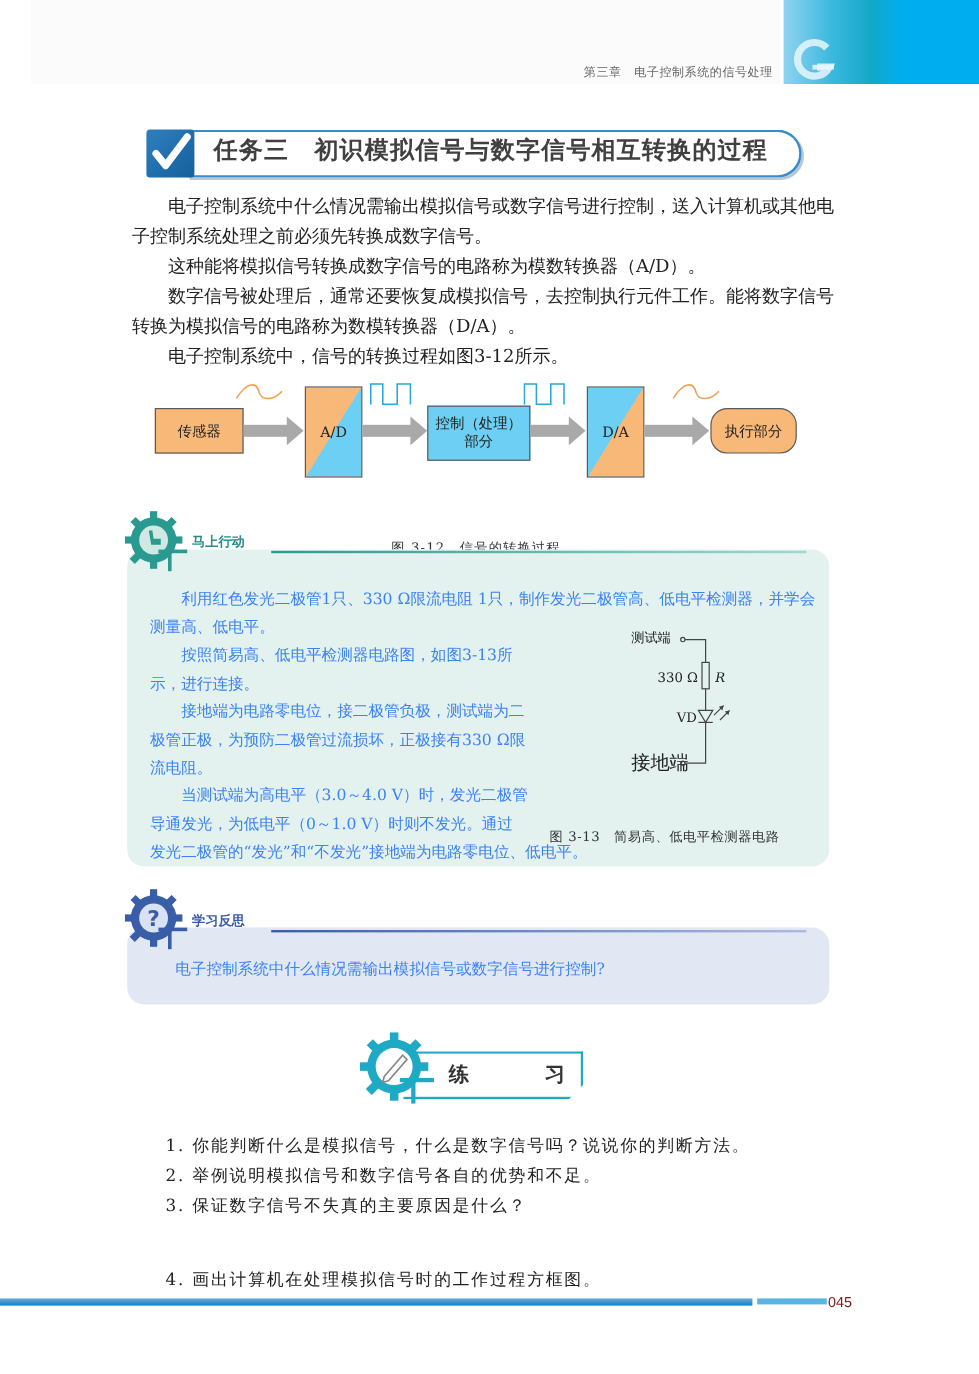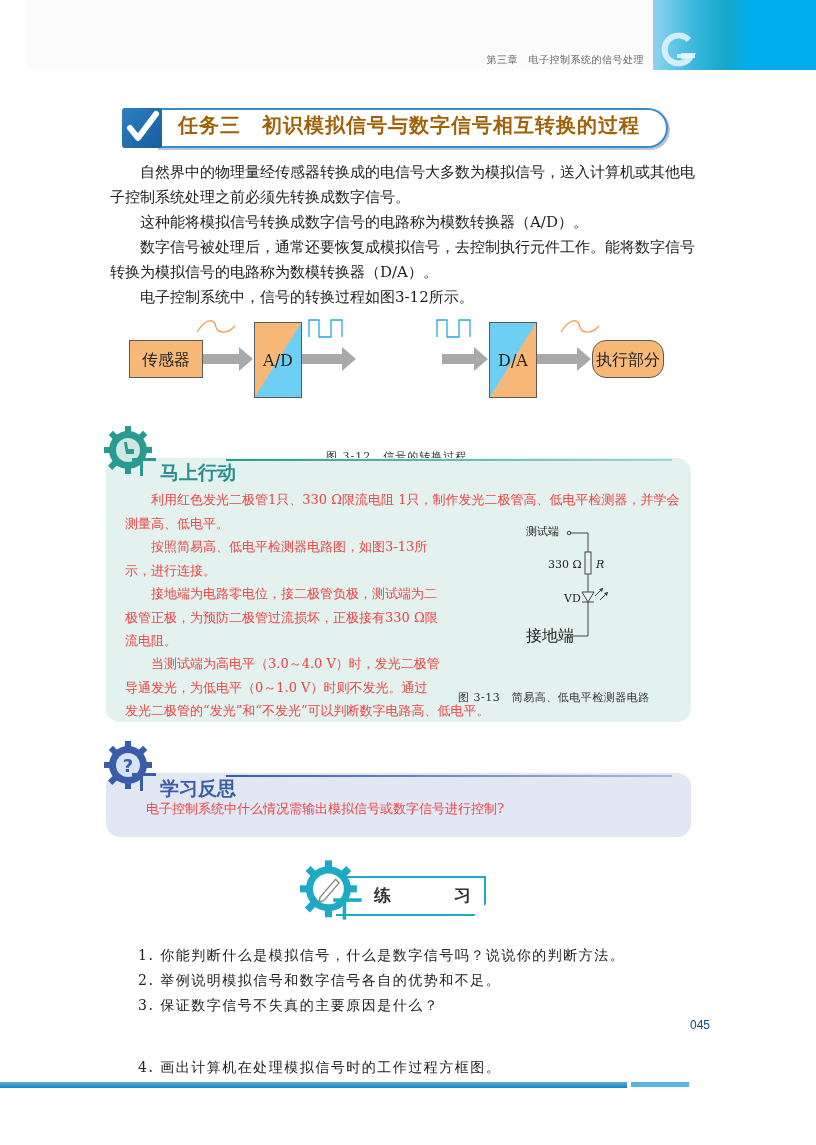--- a/index.html
+++ b/index.html
@@ -8,55 +8,55 @@
 
   
   .header-band{left:26px;top:0;width:624px;height:70px;background:#fbfbfb;}
   .chapter-label{right:172px;top:53px;font-family:"DejaVu Sans","Liberation Sans",sans-serif;font-size:10px;color:#666;letter-spacing:0.5px;white-space:nowrap;}
   .corner-graphic{left:653px;top:0;width:163px;height:70px;background:linear-gradient(90deg,#8fd3f0 0%,#3ab8de 25%,#13a8c8 45%,#00aeef 60%,#00aeef 100%);}
   .corner-g{left:6px;top:30px;width:40px;height:40px;}
 
   
   .task-title{left:122px;top:108px;width:548px;height:40px;}
   .task-title-frame{left:34px;top:0;width:510px;height:36px;border:2px solid #3a8cc8;border-left:none;border-radius:0 22px 22px 0;background:#fff;box-shadow:2px 2px 0 #b7c7d3;}
-  .task-title-text{left:56px;top:4px;font-family:"DejaVu Sans","Liberation Sans",sans-serif;font-weight:bold;font-size:20px;color:#a16207;letter-spacing:1px;white-space:nowrap;}
+  .task-title-text{left:56px;top:4px;font-family:"DejaVu Sans","Liberation Sans",sans-serif;font-weight:bold;font-size:20px;color:#404040;letter-spacing:1px;white-space:nowrap;}
   .check-icon{left:0;top:0;width:40px;height:40px;background:linear-gradient(135deg,#2f7fbf,#155f9c);border-radius:3px;}
 
   
   .para{left:110px;width:588px;font-size:15px;line-height:25px;color:#222;}
   .indent{text-indent:30px;}
 
   
   .diagram{left:128px;top:318px;width:540px;height:86px;}
-  .block{position:absolute;border:1px solid #5a5a5a;font-family:"DejaVu Serif","Liberation Serif",serif;font-size:16px;color:#222;display:flex;align-items:center;justify-content:center;text-align:center;line-height:15px;}
+  .block{position:absolute;border:1px solid #5a5a5a;font-family:"DejaVu Serif","Liberation Serif",serif;font-size:12px;color:#222;display:flex;align-items:center;justify-content:center;text-align:center;line-height:15px;}
   .orange{background:#f8b878;}
   .blue{background:#6ccff3;}
   .arrow{position:absolute;height:10px;background:#a9a9a9;}
   .arrow::after{content:"";position:absolute;right:-12px;top:-7px;border-left:14px solid #a9a9a9;border-top:12px solid transparent;border-bottom:12px solid transparent;}
   .fig-caption{font-family:"DejaVu Serif","Liberation Serif",serif;font-size:11px;color:#333;white-space:nowrap;letter-spacing:1px;margin-top:40px;}
 
   
   .action-panel{left:106px;top:458px;width:585px;height:264px;background:#e3f2ee;border-radius:14px;}
   .section-head-line{height:2px;}
   .gear{width:54px;height:54px;}
-  .section-title{font-family:"DejaVu Sans","Liberation Sans",sans-serif;font-weight:bold;font-size:19px;white-space:nowrap;margin-top:16px;}
-  .panel-text{font-size:13px;line-height:23.5px;color:#ef4444;}
+  .section-title{font-family:"DejaVu Sans","Liberation Sans",sans-serif;font-weight:bold;font-size:11px;white-space:nowrap;}
+  .panel-text{font-size:13px;line-height:23.5px;color:#3b82f6;}
 
   
   .reflect-panel{left:106px;top:773px;width:585px;height:64px;background:#e1e8f4;border-radius:14px;}
 
   
   .ex-frame{left:336px;top:876px;width:148px;height:36px;border:2px solid #1ea9c4;border-left:none;background:#fff;clip-path:polygon(0 0,100% 0,100% 70%,92% 100%,0 100%);}
   .ex-title{font-family:"DejaVu Sans","Liberation Sans",sans-serif;font-weight:bold;font-size:17px;color:#333;}
   .ex-item{left:138px;font-size:14px;line-height:23px;color:#222;letter-spacing:1.5px;white-space:nowrap;}
 
   
   .footer-bar{left:0;top:1082px;width:627px;height:6px;background:linear-gradient(180deg,#6fa8d8,#0a86c8);}
   .footer-bar2{left:631px;top:1082px;width:58px;height:5px;background:#5ab3e0;}
-  .page-number{left:690px;top:1018px;font-family:"Liberation Sans","DejaVu Sans",sans-serif;font-size:12px;color:#0c4a6e;}
+  .page-number{left:690px;top:1078px;font-family:"Liberation Sans","DejaVu Sans",sans-serif;font-size:12px;color:#7f1d1d;}
 </style>
 </head>
 <body>
 
 <div class="abs header-band"></div>
 <div class="abs chapter-label">第三章　电子控制系统的信号处理</div>
 <div class="abs corner-graphic">
   <svg class="abs corner-g" viewBox="0 0 40 40">
     <path d="M30 10 A14 14 0 1 0 32 26 L22 26" fill="none" stroke="#e8f6fc" stroke-width="6" opacity="0.85"></path>
     <rect x="18" y="24" width="18" height="4" fill="#e8f6fc" opacity="0.85"></rect>
@@ -66,21 +66,21 @@
 <div class="abs task-title">
   <div class="abs task-title-frame"></div>
   <div class="abs check-icon">
     <svg width="40" height="40" viewBox="0 0 40 40">
         <path d="M8 20 L16 30 L34 6" fill="none" stroke="#fff" stroke-width="6" stroke-linecap="round" stroke-linejoin="round"></path>
       </svg>
   </div>
   <div class="abs task-title-text">任务三　初识模拟信号与数字信号相互转换的过程</div>
 </div>
 
-<div class="abs para indent" style="top:160px;">自然界中的物理量经传感器转换成的电信号大多数为模拟信号，送入计算机或其他电子控制系统处理之前必须先转换成数字信号。</div>
+<div class="abs para indent" style="top:160px;">电子控制系统中什么情况需输出模拟信号或数字信号进行控制，送入计算机或其他电子控制系统处理之前必须先转换成数字信号。</div>
 <div class="abs para indent" style="top:210px;">这种能将模拟信号转换成数字信号的电路称为模数转换器（A/D）。</div>
 <div class="abs para indent" style="top:235px;">数字信号被处理后，通常还要恢复成模拟信号，去控制执行元件工作。能将数字信号转换为模拟信号的电路称为数模转换器（D/A）。</div>
 <div class="abs para indent" style="top:285px;">电子控制系统中，信号的转换过程如图3-12所示。</div>
 
 <div class="abs diagram">
 
   <svg class="abs" style="left:68px;top:2px;" width="40" height="14">
       <path d="M1 12 C10 -2,18 -2,20 7 C22 14,32 14,39 6" fill="none" stroke="#f0a050" stroke-width="1.3"></path>
     </svg>
   <svg class="abs" style="left:432px;top:2px;" width="40" height="14">
@@ -95,20 +95,24 @@
     </svg>
 
   <div class="block orange" style="left:1px;top:22px;width:72px;height:36px;">传感器</div>
   <div class="arrow" style="left:75px;top:36px;width:38px;"></div>
 
   <div class="block" style="left:126px;top:4px;width:46px;height:74px;background:linear-gradient(to top left,#6ccff3 50%,#f8b878 50%);">
     <span>A/D</span>
   </div>
   <div class="arrow" style="left:174px;top:36px;width:42px;"></div>
 
+  <div class="block blue" style="left:228px;top:20px;width:84px;height:44px;flex-direction:column;">
+    <span>控制（处理）</span>
+    <span>部分</span>
+  </div>
   <div class="arrow" style="left:314px;top:36px;width:34px;"></div>
 
   <div class="block" style="left:361px;top:4px;width:46px;height:74px;background:linear-gradient(to top left,#f8b878 50%,#6ccff3 50%);text-align:right;">
     <span>D/A</span>
   </div>
   <div class="arrow" style="left:409px;top:36px;width:42px;"></div>
 
   <div class="block orange" style="left:464px;top:22px;width:70px;height:36px;border-radius:14px;">执行部分</div>
 </div>
 <div class="abs fig-caption" style="left:326px;top:409px;">图 3-12　信号的转换过程</div>
@@ -136,21 +140,21 @@
 <div class="abs section-head-line" style="left:226px;top:459px;width:446px;background:linear-gradient(90deg,#2a9a90,#9fd8d0);"></div>
 
 <div class="abs panel-text" style="left:125px;top:488px;width:560px;text-indent:26px;">
   <span>利用红色发光二极管1只、330 Ω限流电阻 1只，制作发光二极管高、低电平检测器，并学会测量高、低电平。</span>
 </div>
 <div class="abs panel-text" style="left:125px;top:535px;width:324px;text-indent:26px;">按照简易高、低电平检测器电路图，如图3-13所示，进行连接。</div>
 <div class="abs panel-text" style="left:125px;top:582px;width:324px;text-indent:26px;">接地端为电路零电位，接二极管负极，测试端为二极管正极，为预防二极管过流损坏，正极接有330 Ω限流电阻。</div>
 <div class="abs panel-text" style="left:125px;top:652px;width:324px;text-indent:26px;">
   <span>当测试端为高电平（3.0～4.0 V）时，发光二极管</span><span>导通发光，为低电平（0～1.0 V）时则不发光。通过</span>
 </div>
-<div class="abs panel-text" style="left:125px;top:699px;width:560px;white-space:nowrap;">发光二极管的“发光”和“不发光”可以判断数字电路高、低电平。</div>
+<div class="abs panel-text" style="left:125px;top:699px;width:560px;white-space:nowrap;">发光二极管的“发光”和“不发光”接地端为电路零电位、低电平。</div>
 
 <div class="abs" style="left:500px;top:520px;width:180px;height:125px;">
   <span class="abs" style="left:26px;top:4px;font-size:11px;white-space:nowrap;">测试端</span>
   <span class="abs" style="left:48px;top:38px;font-size:11px;white-space:nowrap;">330 Ω</span>
   <span class="abs" style="left:96px;top:38px;font-size:11px;font-style:italic;">R</span>
   <span class="abs" style="left:64px;top:72px;font-size:11px;">VD</span>
   <span class="abs" style="left:26px;top:106px;font-size:16px;white-space:nowrap;">接地端</span>
   <svg class="abs" style="left:0;top:0;" width="180" height="125">
     <g stroke="#444" stroke-width="1" fill="none">
       <circle cx="69" cy="13" r="1.8"></circle>

